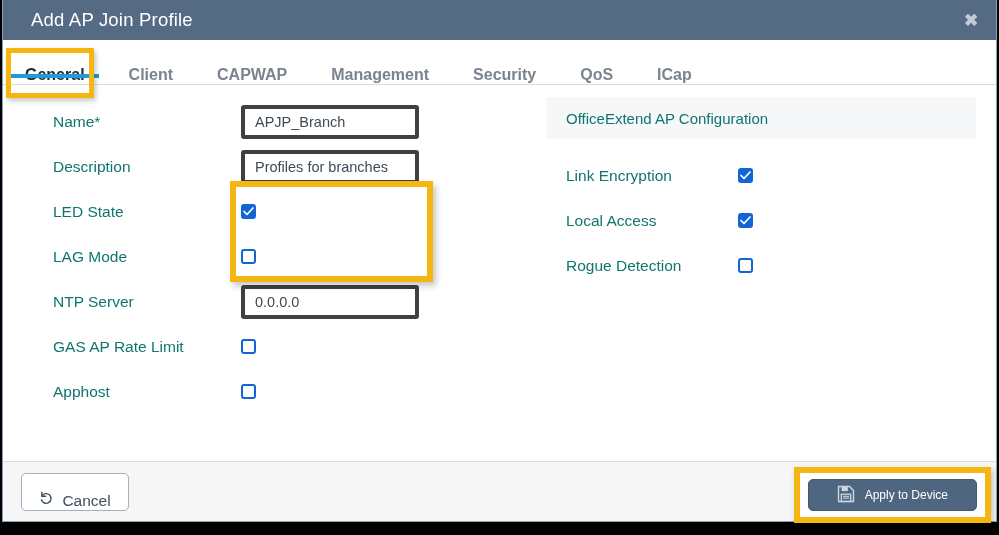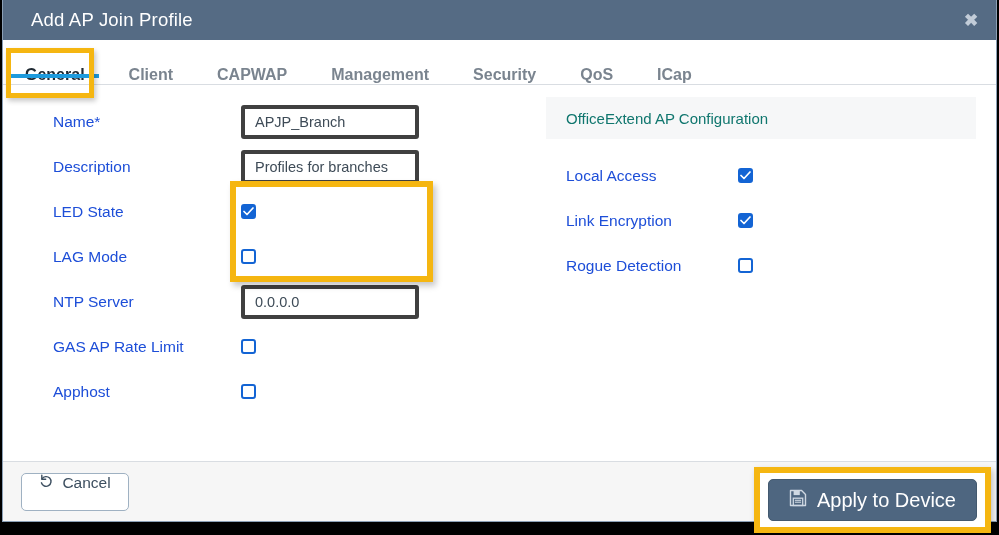--- a/index.html
+++ b/index.html
@@ -134,21 +134,21 @@
   
   .row {
     display: flex;
     align-items: center;
     height: 45px;
     padding-left: 50px;
   }
   .row-label {
     width: 188px;
     font-size: 15.5px;
-    color: #1d4ed8;
+    color: #0f766e;
     flex: 0 0 188px;
   }
   .row-control {
     display: flex;
     align-items: center;
   }
 
   .text-input {
     width: 178px;
     height: 34px;
@@ -225,40 +225,40 @@
   .btn-cancel {
     height: 38px;
     min-width: 108px;
     background: #ffffff;
     border: 1px solid #9fb1c2;
     border-radius: 5px;
     color: #3d4f60;
     font-size: 15.5px;
     font-family: "Liberation Sans", sans-serif;
     display: inline-flex;
-    align-items: flex-start;
+    align-items: flex-end;
     justify-content: center;
     gap: 8px;
     cursor: pointer;
     padding: 0 14px;
   }
   .btn-apply {
-    height: 42px;
+    height: 32px;
     background: #4e6680;
     border: 1px solid #43596f;
     border-radius: 5px;
     color: #ffffff;
-    font-size: 20px;
+    font-size: 12px;
     font-family: "Liberation Sans", sans-serif;
     display: inline-flex;
     align-items: center;
     justify-content: center;
     gap: 10px;
     cursor: pointer;
-    padding: 0 20px;
+    padding: 0 28px;
   }
   .apply-wrap {
     position: absolute;
     right: 5px;
     top: 5px;
     border: 6px solid #f5b611;
     background: #ffffff;
     padding: 6px 8px;
     box-shadow: 2px 3px 6px rgba(0,0,0,0.22);
     display: flex;
@@ -372,32 +372,32 @@
           </div>
         </div>
 
       </div>
 
       <div class="col-right">
         <div class="panel-header">OfficeExtend AP Configuration</div>
         <div class="panel-rows">
 
           <div class="row">
-            <div class="row-label">Local Access</div>
+            <div class="row-label">Link Encryption</div>
             <div class="row-control">
               <span class="cbx checked">
                 <svg width="11" height="9" viewBox="0 0 11 9">
                     <path d="M1 4.5 L4 7.5 L10 1" stroke="#ffffff" stroke-width="1.7" fill="none" stroke-linecap="round" stroke-linejoin="round"></path>
                   </svg>
               </span>
             </div>
           </div>
 
           <div class="row">
-            <div class="row-label">Link Encryption</div>
+            <div class="row-label">Local Access</div>
             <div class="row-control">
               <span class="cbx checked">
                 <svg width="11" height="9" viewBox="0 0 11 9">
                     <path d="M1 4.5 L4 7.5 L10 1" stroke="#ffffff" stroke-width="1.7" fill="none" stroke-linecap="round" stroke-linejoin="round"></path>
                   </svg>
               </span>
             </div>
           </div>
 
           <div class="row">

